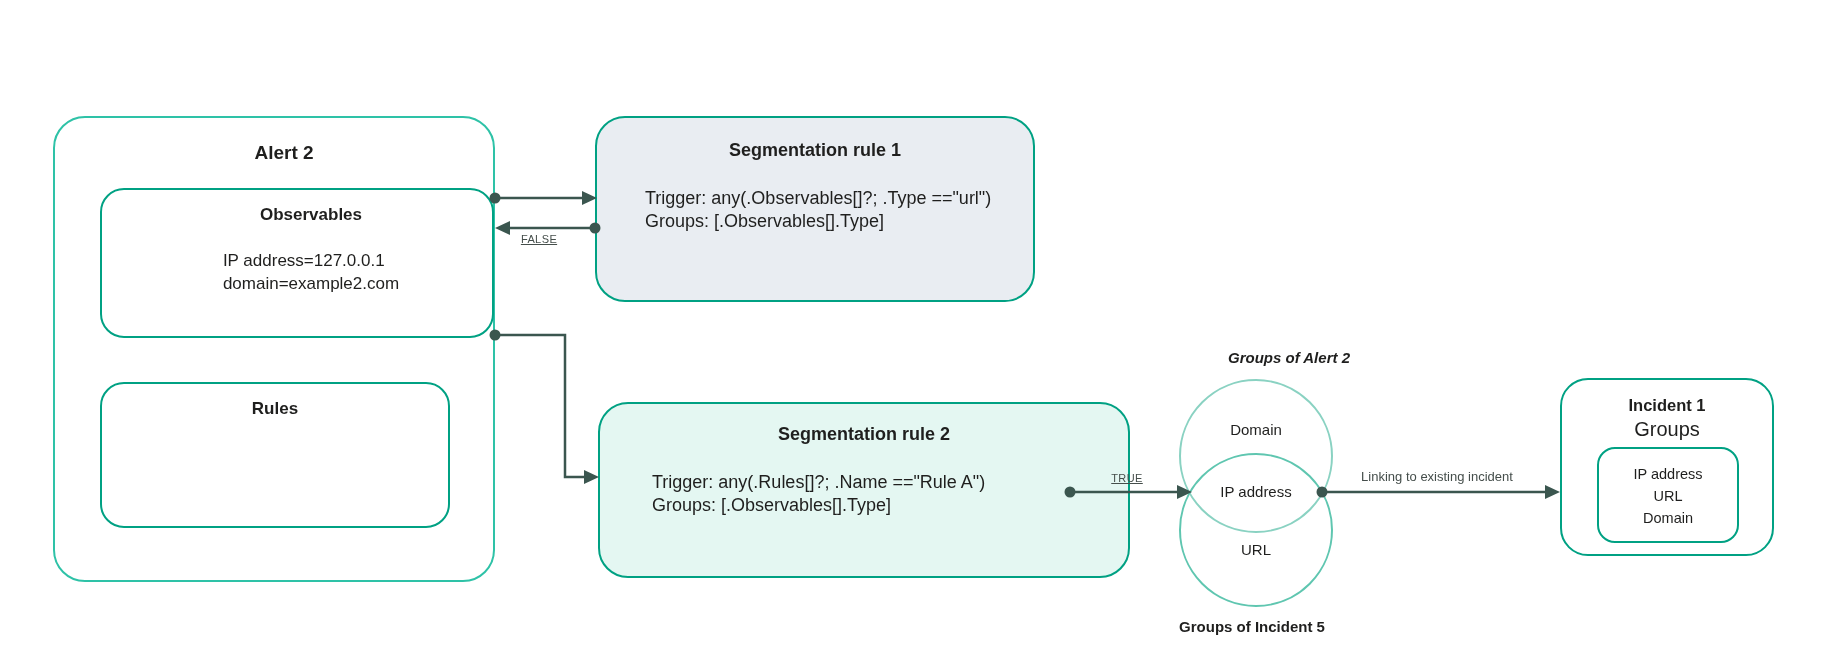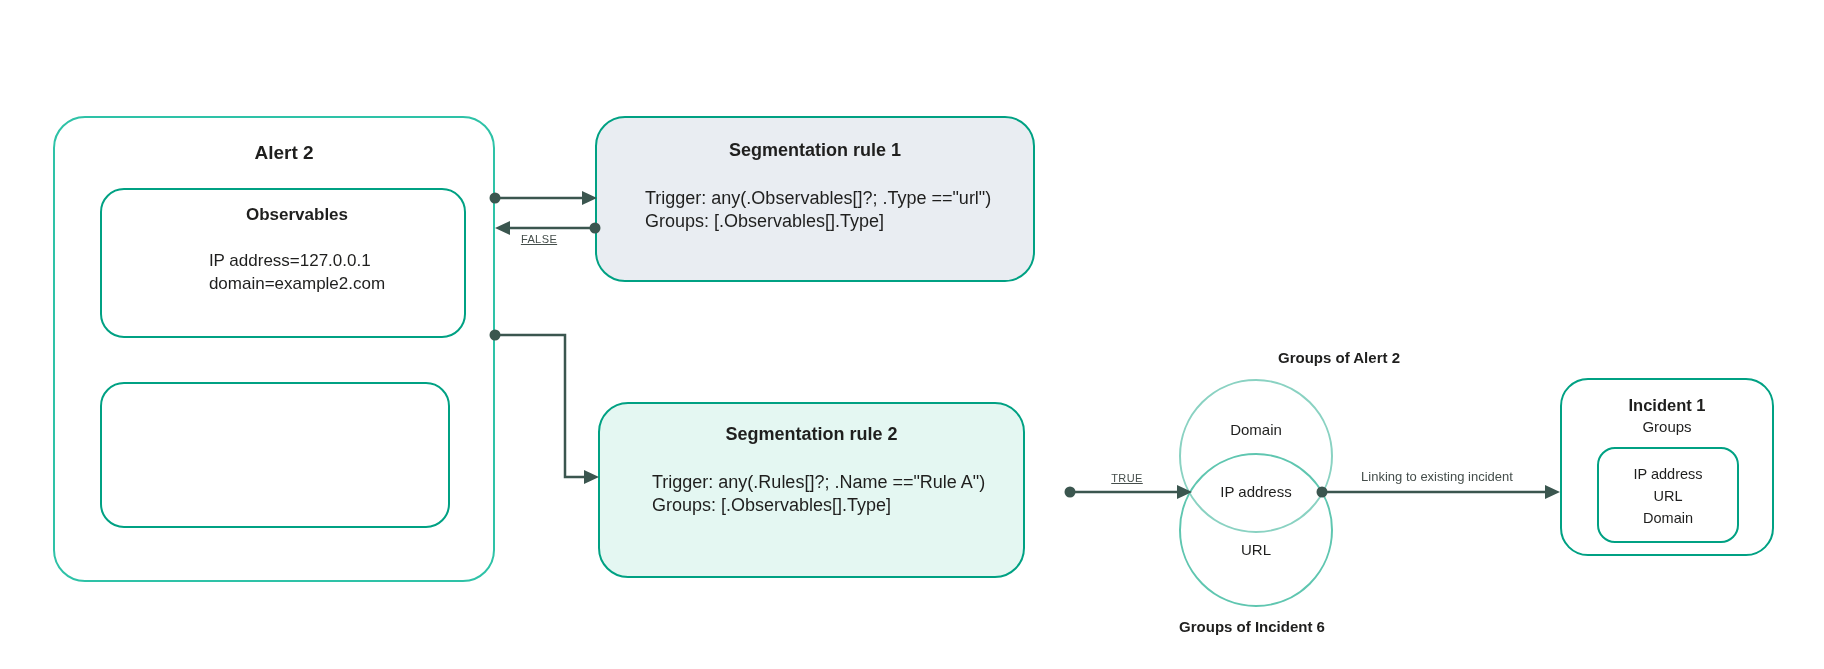--- a/index.html
+++ b/index.html
@@ -8,50 +8,50 @@
     background:var(--bg,#ffffff);
     font-family:"Liberation Sans",sans-serif;
     color:var(--text,#1f1f1e);
   }
   .box{position:absolute;box-sizing:border-box;background:#ffffff;}
   .box-title{text-align:center;font-weight:bold;}
 
   
   #alert2{left:53px;top:116px;width:442px;height:466px;border:2px solid var(--border-light,#2ec2a7);border-radius:32px;}
   #alert2 > .box-title{font-size:19px;margin-top:24px;padding-left:20px;}
-  #observables{left:45px;top:70px;width:366px;height:150px;border:2px solid var(--border-strong,#00a183);border-radius:24px;padding-left:28px;}
+  #observables{left:45px;top:70px;width:394px;height:150px;border:2px solid var(--border-strong,#00a183);border-radius:24px;padding-left:28px;}
   #rules{left:45px;top:264px;width:350px;height:146px;border:2px solid var(--border-strong,#00a183);border-radius:24px;}
   .inner-title{font-size:17px;margin-top:15px;}
   .inner-body{margin-top:24px;text-align:center;font-size:17px;line-height:23px;}
   .inner-body .lines{display:inline-block;text-align:left;}
 
   
-  #rule1{left:595px;top:116px;width:440px;height:166px;background:var(--rule1-fill,#e9edf2);border:2px solid var(--border-strong,#00a183);border-radius:30px;}
-  #rule2{left:598px;top:402px;width:427px;height:176px;background:var(--rule2-fill,#e4f7f2);border:2px solid var(--border-strong,#00a183);border-radius:30px;}
+  #rule1{left:595px;top:116px;width:440px;height:186px;background:var(--rule1-fill,#e9edf2);border:2px solid var(--border-strong,#00a183);border-radius:30px;}
+  #rule2{left:598px;top:402px;width:532px;height:176px;background:var(--rule2-fill,#e4f7f2);border:2px solid var(--border-strong,#00a183);border-radius:30px;}
   .rule-title{font-size:18px;margin-top:22px;}
   #rule2 .rule-title{margin-top:20px;}
   .rule-body{margin:26px 8px 0 48px;font-size:18px;line-height:23px;text-align:left;}
   #rule2 .rule-body{margin-left:52px;}
 
   
   #incident1{left:1560px;top:378px;width:214px;height:178px;border:2px solid var(--border-strong,#00a183);border-radius:28px;}
   #incident1 .box-title{font-size:16.5px;margin-top:16px;}
-  .incident-subtitle{text-align:center;font-size:15px;margin-top:3px;}
+  .incident-subtitle{text-align:center;font-size:20px;margin-top:3px;}
   #incident1-groups{left:35px;top:67px;width:142px;height:96px;border:2px solid var(--border-strong,#00a183);border-radius:18px;text-align:center;font-size:14.5px;line-height:22px;padding-top:14px;}
 
   
   #edges{position:absolute;left:0;top:0;width:1824px;height:669px;pointer-events:none;}
 
   
   .flabel{position:absolute;transform:translateX(-50%);white-space:nowrap;}
   .venn-heading{font-weight:bold;font-size:15px;}
   .venn-item{font-size:15px;}
   .edge-label{font-size:11px;letter-spacing:.4px;color:var(--label-text,#454e4b);text-decoration:underline;}
   .link-label{font-size:13px;color:var(--label-text,#454e4b);}
-  #lbl-groups-alert2{left:1339px;top:349px;}
+  #lbl-groups-alert2{left:1289px;top:349px;font-style:italic;}
   #lbl-domain{left:1256px;top:421px;}
   #lbl-ip{left:1256px;top:483px;}
   #lbl-url{left:1256px;top:541px;}
   #lbl-groups-incident1{left:1252px;top:618px;}
   #lbl-false{left:539px;top:233px;}
   #lbl-true{left:1127px;top:472px;}
   #lbl-link{left:1437px;top:469px;}
 </style>
 </head>
 <body>
@@ -65,20 +65,21 @@
       <div class="box-title inner-title">Observables</div>
       <div class="inner-body">
         <div class="lines">
           <div>IP address=127.0.0.1</div>
           <div>domain=example2.com</div>
         </div>
       </div>
     </div>
 
     <div class="box" id="rules">
+      <div class="box-title inner-title">Rules</div>
     </div>
   </div>
 
   <div class="box" id="rule1">
     <div class="box-title rule-title">Segmentation rule 1</div>
     <div class="rule-body">
       <div>Trigger: any(.Observables[]?; .Type =="url")</div>
       <div>Groups: [.Observables[].Type]</div>
     </div>
   </div>
@@ -124,19 +125,19 @@
 
     <line x1="1322" y1="492" x2="1546" y2="492" style="stroke:var(--arrow,#3b564f)" stroke-width="2.5"></line>
     <polygon points="1560,492 1545,485 1545,499" style="fill:var(--arrow,#3b564f)"></polygon>
     <circle cx="1322" cy="492" r="5.5" style="fill:var(--arrow,#3b564f)"></circle>
   </svg>
 
   <div class="flabel venn-heading" id="lbl-groups-alert2">Groups of Alert 2</div>
   <div class="flabel venn-item" id="lbl-domain">Domain</div>
   <div class="flabel venn-item" id="lbl-ip">IP address</div>
   <div class="flabel venn-item" id="lbl-url">URL</div>
-  <div class="flabel venn-heading" id="lbl-groups-incident1">Groups of Incident 6</div>
+  <div class="flabel venn-heading" id="lbl-groups-incident1">Groups of Incident 5</div>
 
   <div class="flabel edge-label" id="lbl-false">FALSE</div>
   <div class="flabel edge-label" id="lbl-true">TRUE</div>
   <div class="flabel link-label" id="lbl-link">Linking to existing incident</div>
 
 </div>
 
 </body></html>

